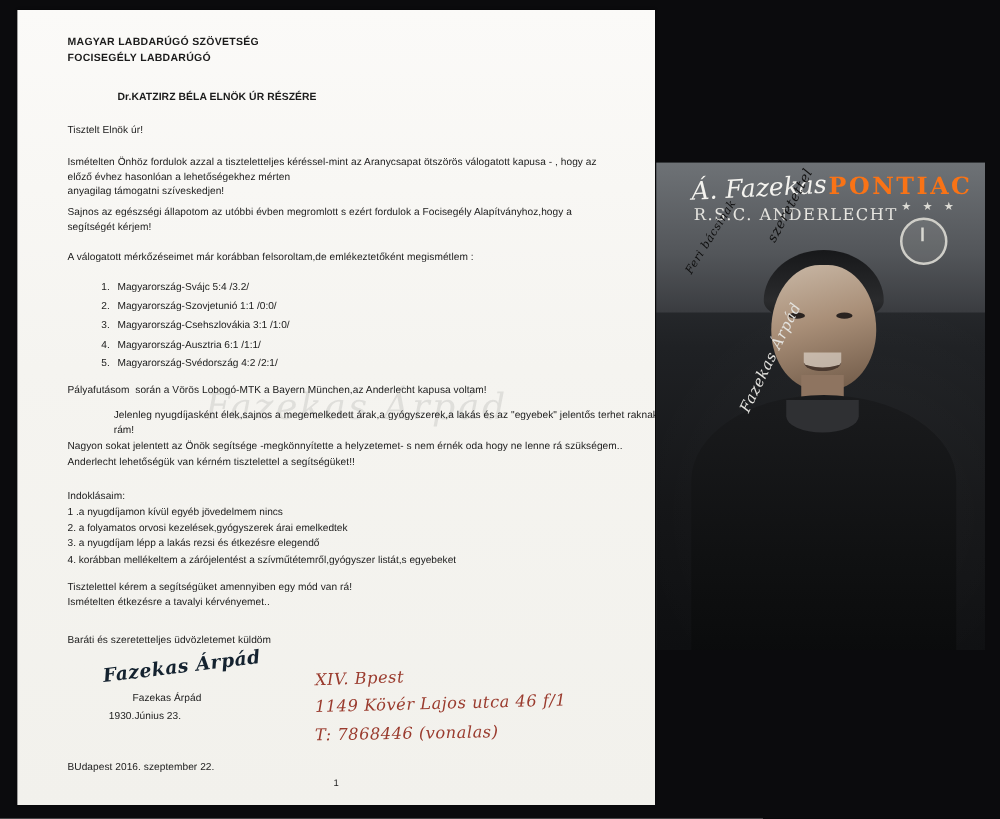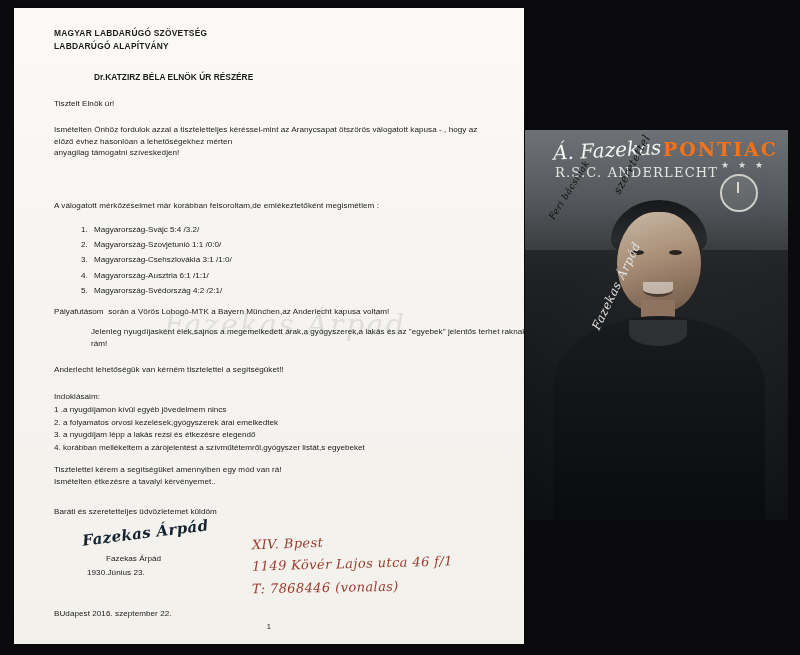--- a/index.html
+++ b/index.html
@@ -292,39 +292,41 @@
 <body>
 
 <div id="page">
 
   <div id="letter">
     <div class="paper"></div>
 
     <div id="watermark">Fazekas Árpád</div>
 
     <div class="txt hdr" id="org-line1">MAGYAR LABDARÚGÓ SZÖVETSÉG</div>
-    <div class="txt hdr" id="org-line2">LABDARÚGÓ ALAPÍTVÁNY</div>
+    <div class="txt hdr" id="org-line2">FOCISEGÉLY LABDARÚGÓ</div>
 
     <div class="txt" id="addressee">Dr.KATZIRZ BÉLA ELNÖK ÚR RÉSZÉRE</div>
     <div class="txt" id="salutation">Tisztelt Elnök úr!</div>
 
     <div class="txt" id="para1">Ismételten Önhöz fordulok azzal a tiszteletteljes kéréssel-mint az Aranycsapat ötszörös válogatott kapusa - , hogy az előző évhez hasonlóan a lehetőségekhez mérten
 anyagilag támogatni szíveskedjen!</div>
+    <div class="txt" id="para2">Sajnos az egészségi állapotom az utóbbi évben megromlott s ezért fordulok a Focisegély Alapítványhoz,hogy a segítségét kérjem!</div>
     <div class="txt" id="para3">A válogatott mérkőzéseimet már korábban felsoroltam,de emlékeztetőként megismétlem :</div>
 
     <ol id="matches">
       <li>Magyarország-Svájc  5:4 /3.2/</li>
       <li>Magyarország-Szovjetunió  1:1 /0:0/</li>
       <li>Magyarország-Csehszlovákia  3:1 /1:0/</li>
       <li>Magyarország-Ausztria 6:1 /1:1/</li>
       <li>Magyarország-Svédország 4:2 /2:1/</li>
     </ol>
 
     <div class="txt" id="para4">Pályafutásom  során a Vörös Lobogó-MTK a Bayern München,az Anderlecht kapusa voltam!</div>
     <div class="txt" id="para5">Jelenleg nyugdíjasként élek,sajnos a megemelkedett árak,a gyógyszerek,a lakás és az "egyebek" jelentős terhet raknak rám!</div>
+    <div class="txt" id="para6">Nagyon sokat jelentett az Önök segítsége -megkönnyítette a helyzetemet- s nem érnék oda hogy ne lenne rá szükségem..</div>
     <div class="txt" id="para7">Anderlecht lehetőségük van kérném tisztelettel a segítségüket!!</div>
 
     <div class="txt" id="reasons-title">Indoklásaim:</div>
     <div id="reasons">
       <div>1 .a nyugdíjamon kívül egyéb jövedelmem nincs</div>
       <div>2. a  folyamatos orvosi kezelések,gyógyszerek árai emelkedtek</div>
       <div>3. a nyugdíjam lépp a lakás rezsi és étkezésre elegendő</div>
       <div>4. korábban mellékeltem a zárójelentést a szívműtétemről,gyógyszer listát,s egyebeket</div>
     </div>
 

